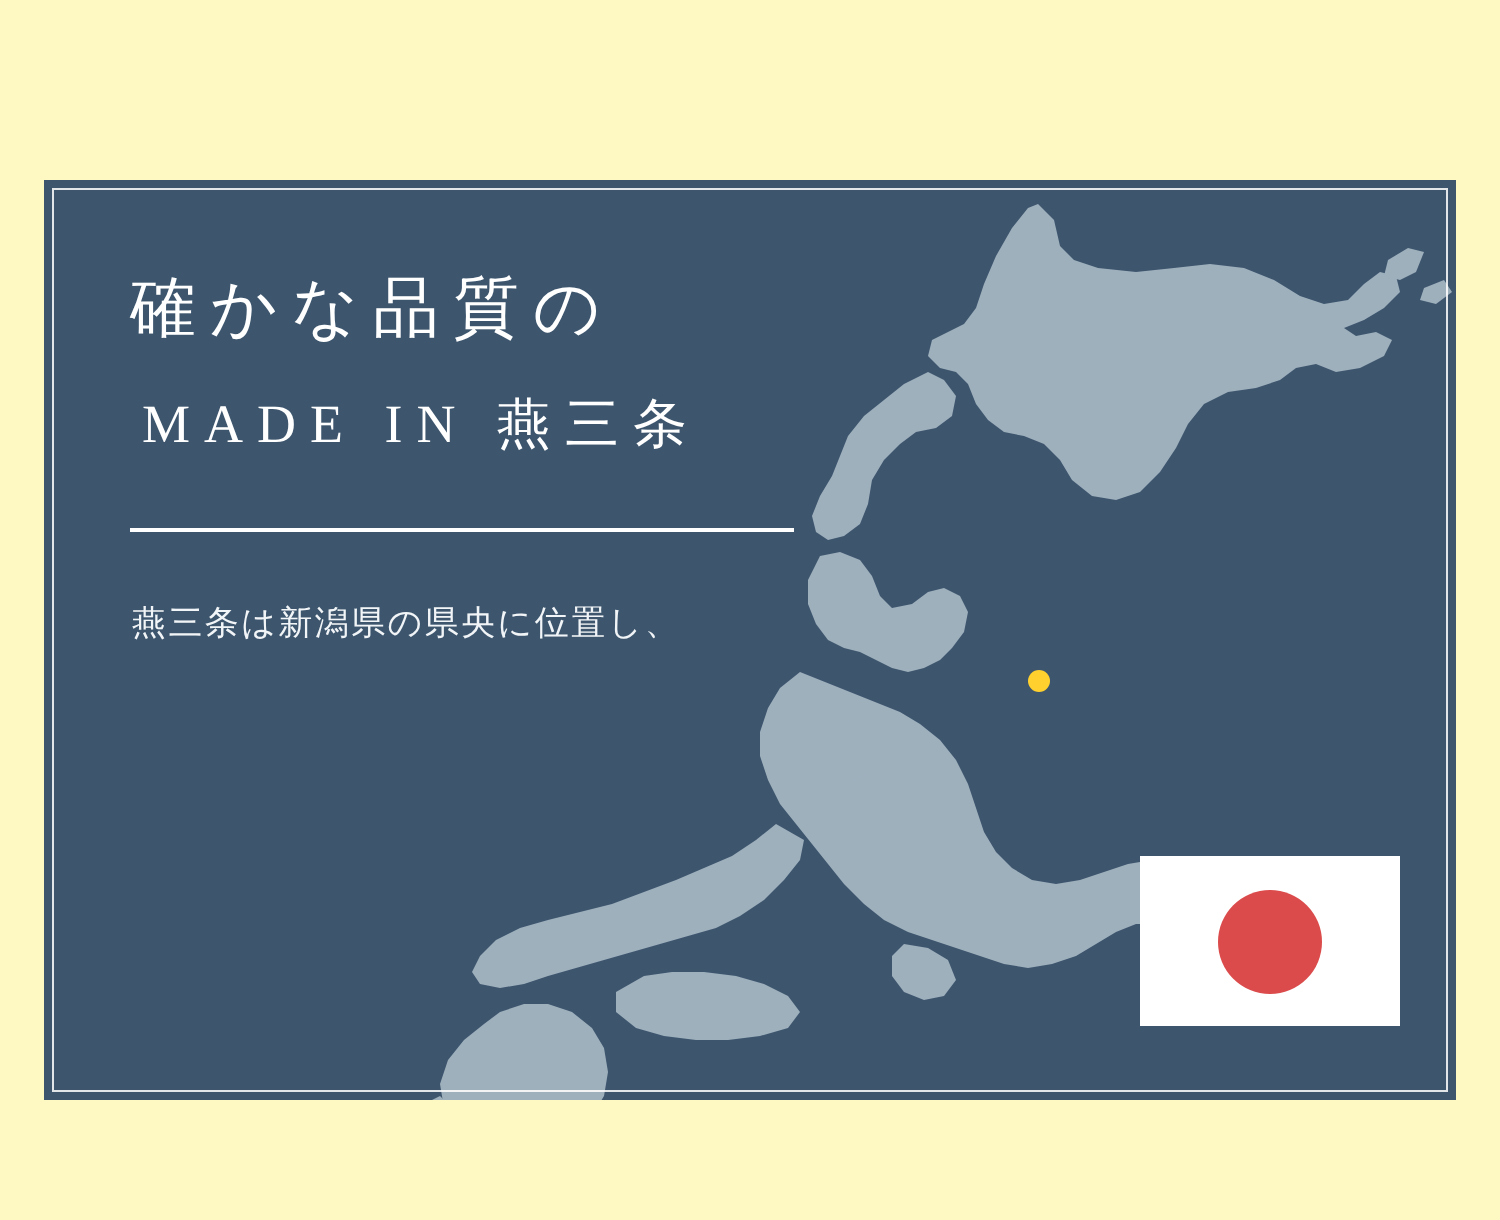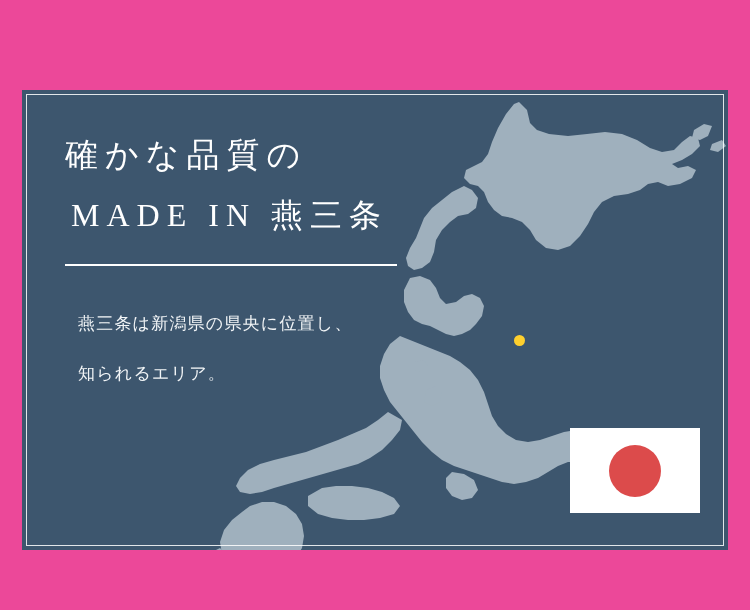--- a/index.html
+++ b/index.html
@@ -11,21 +11,21 @@
     height: 610px;
     background: #ffffff;
     font-family: "Liberation Sans", sans-serif;
     overflow: hidden;
   }
 
   .stage {
     position: relative;
     width: 750px;
     height: 610px;
-    background: #ec4899;
+    background: #fef9c3;
   }
 
   
   .panel {
     position: absolute;
     left: 22px;
     top: 90px;
     width: 706px;
     height: 460px;
     background: #3d566e;
@@ -83,21 +83,21 @@
     top: 46px;
     font-size: 33px;
     letter-spacing: 7px;
     line-height: 1.2;
     white-space: nowrap;
   }
   .headline-line2 {
     position: absolute;
     left: 6px;
     top: 106px;
-    font-size: 32px;
+    font-size: 27px;
     letter-spacing: 7px;
     line-height: 1.2;
     white-space: nowrap;
   }
 
   .divider {
     position: absolute;
     left: 0px;
     top: 174px;
     width: 332px;
@@ -110,21 +110,21 @@
     left: 1px;
     top: 203px;
     width: 380px;
     color: #f2f5f7;
     font-family: "Liberation Sans", "DejaVu Sans", sans-serif;
     font-size: 17px;
     line-height: 38px;
     letter-spacing: 1.2px;
   }
   .body-copy p {
-    margin: 12px;
+    margin: 0;
     white-space: nowrap;
   }
 
   
   .marker {
     position: absolute;
     left: 492px;
     top: 245px;
     width: 11px;
     height: 11px;
@@ -229,21 +229,20 @@
     <div class="marker"></div>
 
     <div class="content">
       <div class="headline headline-line1">確かな品質の</div>
       <div class="headline headline-line2">MADE IN 燕三条</div>
 
       <div class="divider"></div>
 
       <div class="body-copy">
         <p>燕三条は新潟県の県央に位置し、</p>
-        <p>知られるエリア。</p>
       </div>
     </div>
 
     <div class="flag">
       <div class="flag-disc"></div>
     </div>
 
     <div class="panel-inner-border"></div>
   </div>
 

